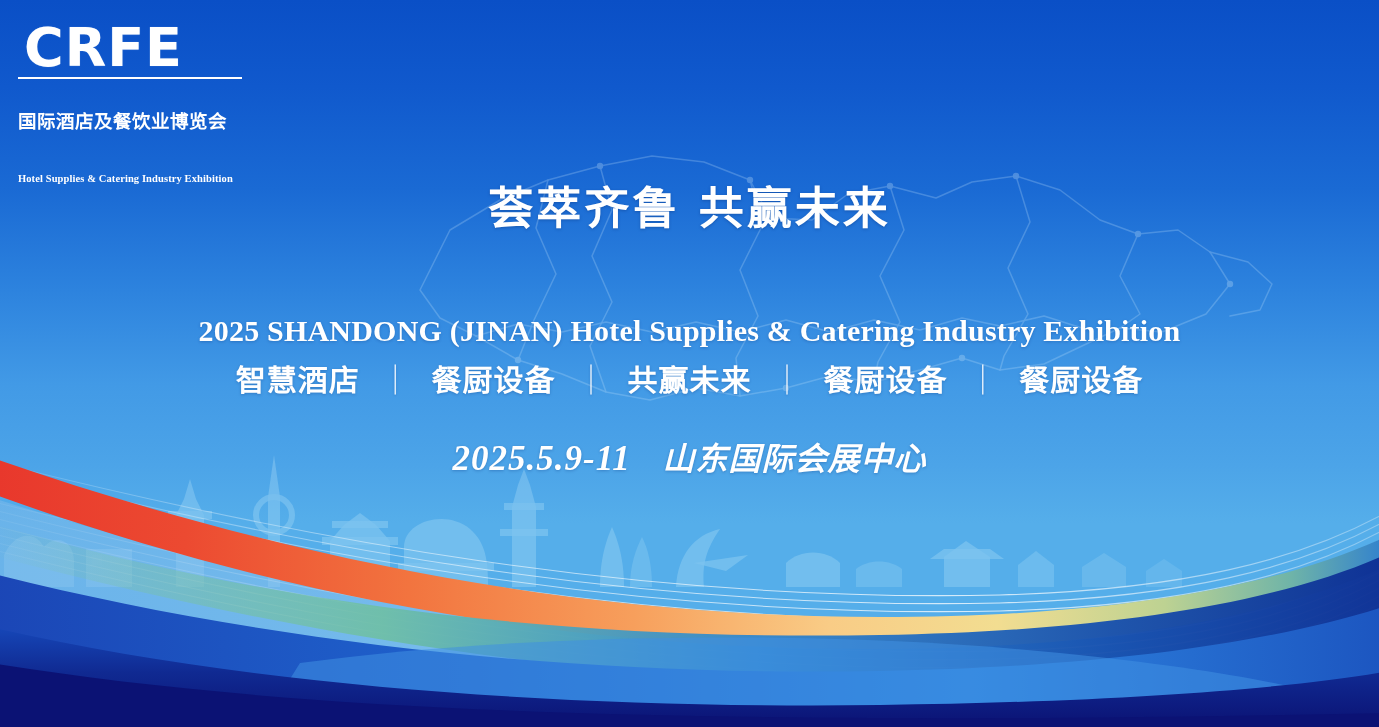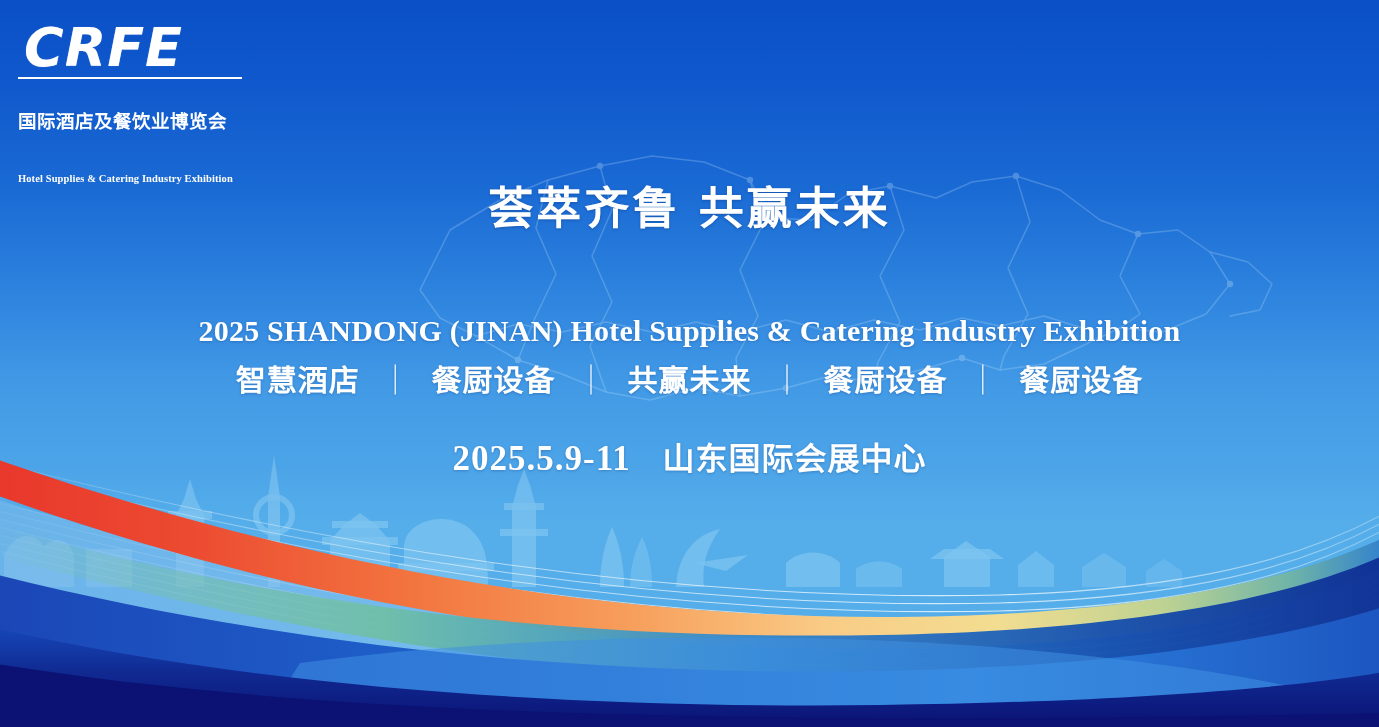--- a/index.html
+++ b/index.html
@@ -67,21 +67,20 @@
   .logo-mark {
     font-family:"DejaVu Sans", sans-serif;
     font-weight:700;
     font-size:54px;
     letter-spacing:1px;
     color:#ffffff;
     line-height:.95;
     padding-left:8px;
     
     text-shadow:0 0 1px rgba(255,255,255,.4);
-    font-style:italic;
   }
   .logo-rule {
     width:224px;
     height:2px;
     background:#ffffff;
     margin:4px 0 3px 2px;
   }
   .logo-cn {
     font-family:"DejaVu Sans", sans-serif;
     font-weight:700;
@@ -175,20 +174,21 @@
     position:absolute;
     top:438px; left:0; width:100%;
     font-family:"Liberation Serif", serif;
     font-weight:700;
     font-size:35px;
     letter-spacing:1px;
     color:#ffffff;
     line-height:1.2;
     white-space:nowrap;
     text-shadow:0 1px 3px rgba(5,40,110,.28);
+    font-style:italic;
   }
   .eventline .venue {
     font-family:"DejaVu Sans", sans-serif;
     font-weight:700;
     font-size:32px;
     padding-left:22px;
   }
 </style>
 </head>
 <body>

